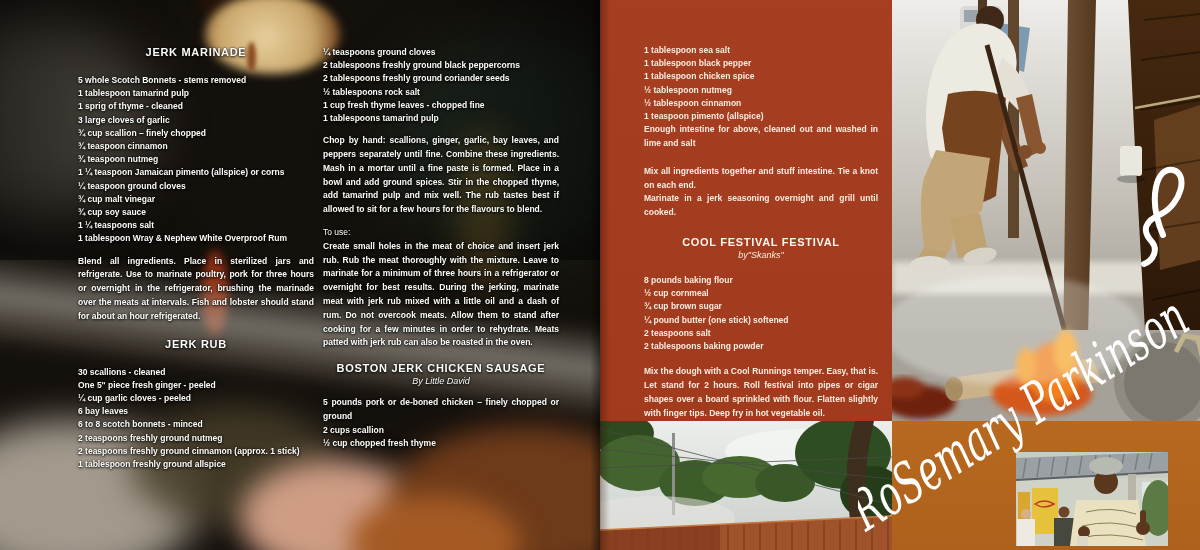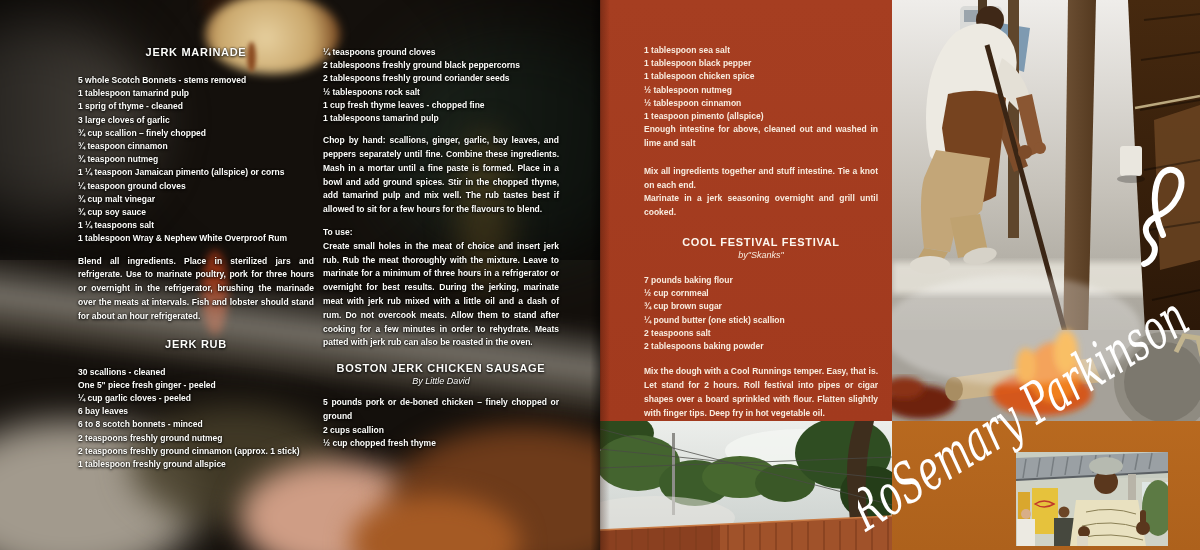--- a/index.html
+++ b/index.html
@@ -11,21 +11,21 @@
   .blob{position:absolute;border-radius:50%;filter:blur(14px);}
   .foil-band{position:absolute;left:-30px;top:292px;width:700px;height:95px;
     background:linear-gradient(to bottom,rgba(195,189,176,0),rgba(195,189,176,.55) 45%,rgba(130,120,102,.35) 80%,rgba(60,50,40,0));
     transform:rotate(7deg);filter:blur(7px);}
   
   .col{position:absolute;width:236px;color:#fdfdfa;z-index:3;
     text-shadow:0 1px 3px rgba(0,0,0,.95),0 0 2px rgba(0,0,0,.7);}
   .head{font-size:11px;font-weight:bold;letter-spacing:.7px;text-align:center;margin:0 0 16px 0;}
   .ing{font-size:8.5px;font-weight:bold;line-height:13.2px;white-space:nowrap;}
   .para{font-size:8.5px;font-weight:bold;line-height:13.8px;text-align:justify;margin:9px 0;}
-  .lbl{font-size:8.5px;font-weight:bold;line-height:13.8px;margin-top:9px;}
+  .lbl{font-size:8.5px;font-weight:normal;line-height:13.8px;margin-top:9px;}
   .byline{font-size:9px;font-style:italic;font-weight:normal;text-align:center;margin:-12px 0 12px 0;}
   
   .red-panel{left:600px;top:0;width:324px;height:421px;background:linear-gradient(180deg,#a63e21,#a23a1e);z-index:1;}
   .red-panel .col{left:44px;top:44px;width:234px;color:#f8ecdf;text-shadow:none;}
   .red-panel .head{color:#fdf6ee;}
   .orange-panel{left:892px;top:421px;width:308px;height:129px;background:linear-gradient(180deg,#b8691f,#ad611c);z-index:1;}
   .tree-photo{left:600px;top:421px;width:292px;height:129px;z-index:1;overflow:hidden;}
   .man-photo{left:892px;top:0;width:308px;height:421px;z-index:1;overflow:hidden;}
   .inset-photo{left:1016px;top:452px;width:152px;height:94px;z-index:4;overflow:hidden;}
   .signature{left:858px;top:130px;width:342px;height:420px;z-index:6;pointer-events:none;}
@@ -108,24 +108,24 @@
       <div class="ing">1 tablespoon black pepper</div>
       <div class="ing">1 tablespoon chicken spice</div>
       <div class="ing">½ tablespoon nutmeg</div>
       <div class="ing">½ tablespoon cinnamon</div>
       <div class="ing">1 teaspoon pimento (allspice)</div>
       <p class="para" style="margin:0;">Enough intestine for above, cleaned out and washed in lime and salt</p>
       <p class="para" style="margin:14px 0 0 0;">Mix all ingredients together and stuff intestine. Tie a knot on each end.</p>
       <p class="para" style="margin:0;">Marinate in a jerk seasoning overnight and grill until cooked.</p>
       <div class="head" style="margin:16px 0 2px 0;">COOL FESTIVAL FESTIVAL</div>
       <div class="byline" style="margin:0 0 14px 0;">by"Skanks"</div>
-      <div class="ing">7 pounds baking flour</div>
+      <div class="ing">8 pounds baking flour</div>
       <div class="ing">½ cup cornmeal</div>
       <div class="ing">¾ cup brown sugar</div>
-      <div class="ing">¼ pound butter (one stick) scallion</div>
+      <div class="ing">¼ pound butter (one stick) softened</div>
       <div class="ing">2 teaspoons salt</div>
       <div class="ing">2 tablespoons baking powder</div>
       <p class="para" style="margin:12px 0 0 0;">Mix the dough with a Cool Runnings temper. Easy, that is. Let stand for 2 hours. Roll festival into pipes or cigar shapes over a board sprinkled with flour. Flatten slightly with finger tips. Deep fry in hot vegetable oil.</p>
     </div>
   </div>
 
   <div class="abs tree-photo">
     <svg width="292" height="129" viewBox="0 0 292 129" xmlns="http://www.w3.org/2000/svg">
       <defs>
         <linearGradient id="sky" x1="0" y1="0" x2="0" y2="1">

